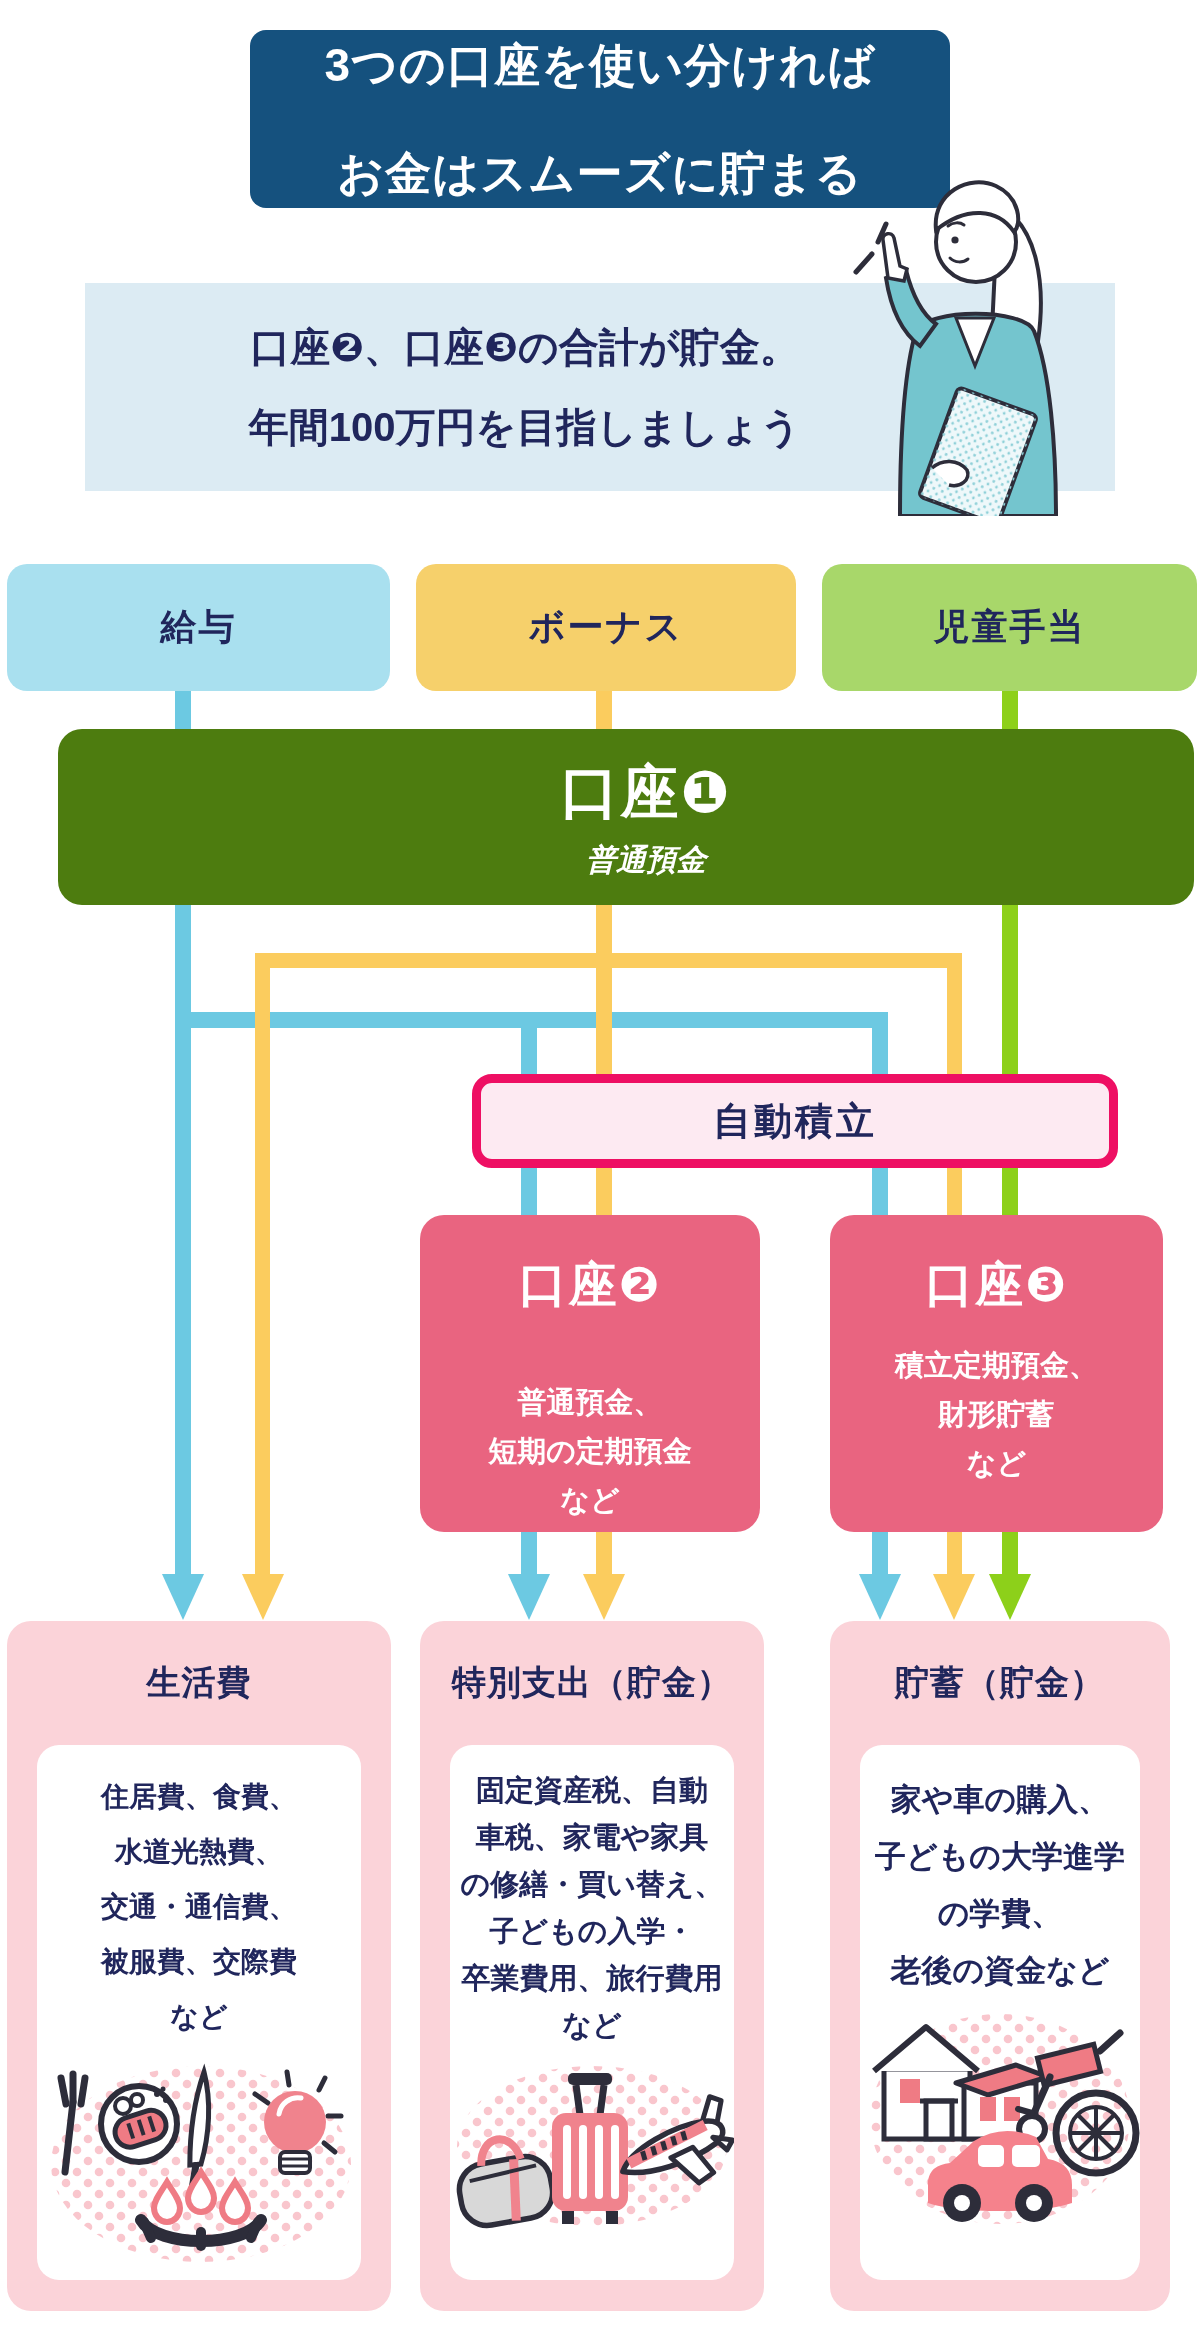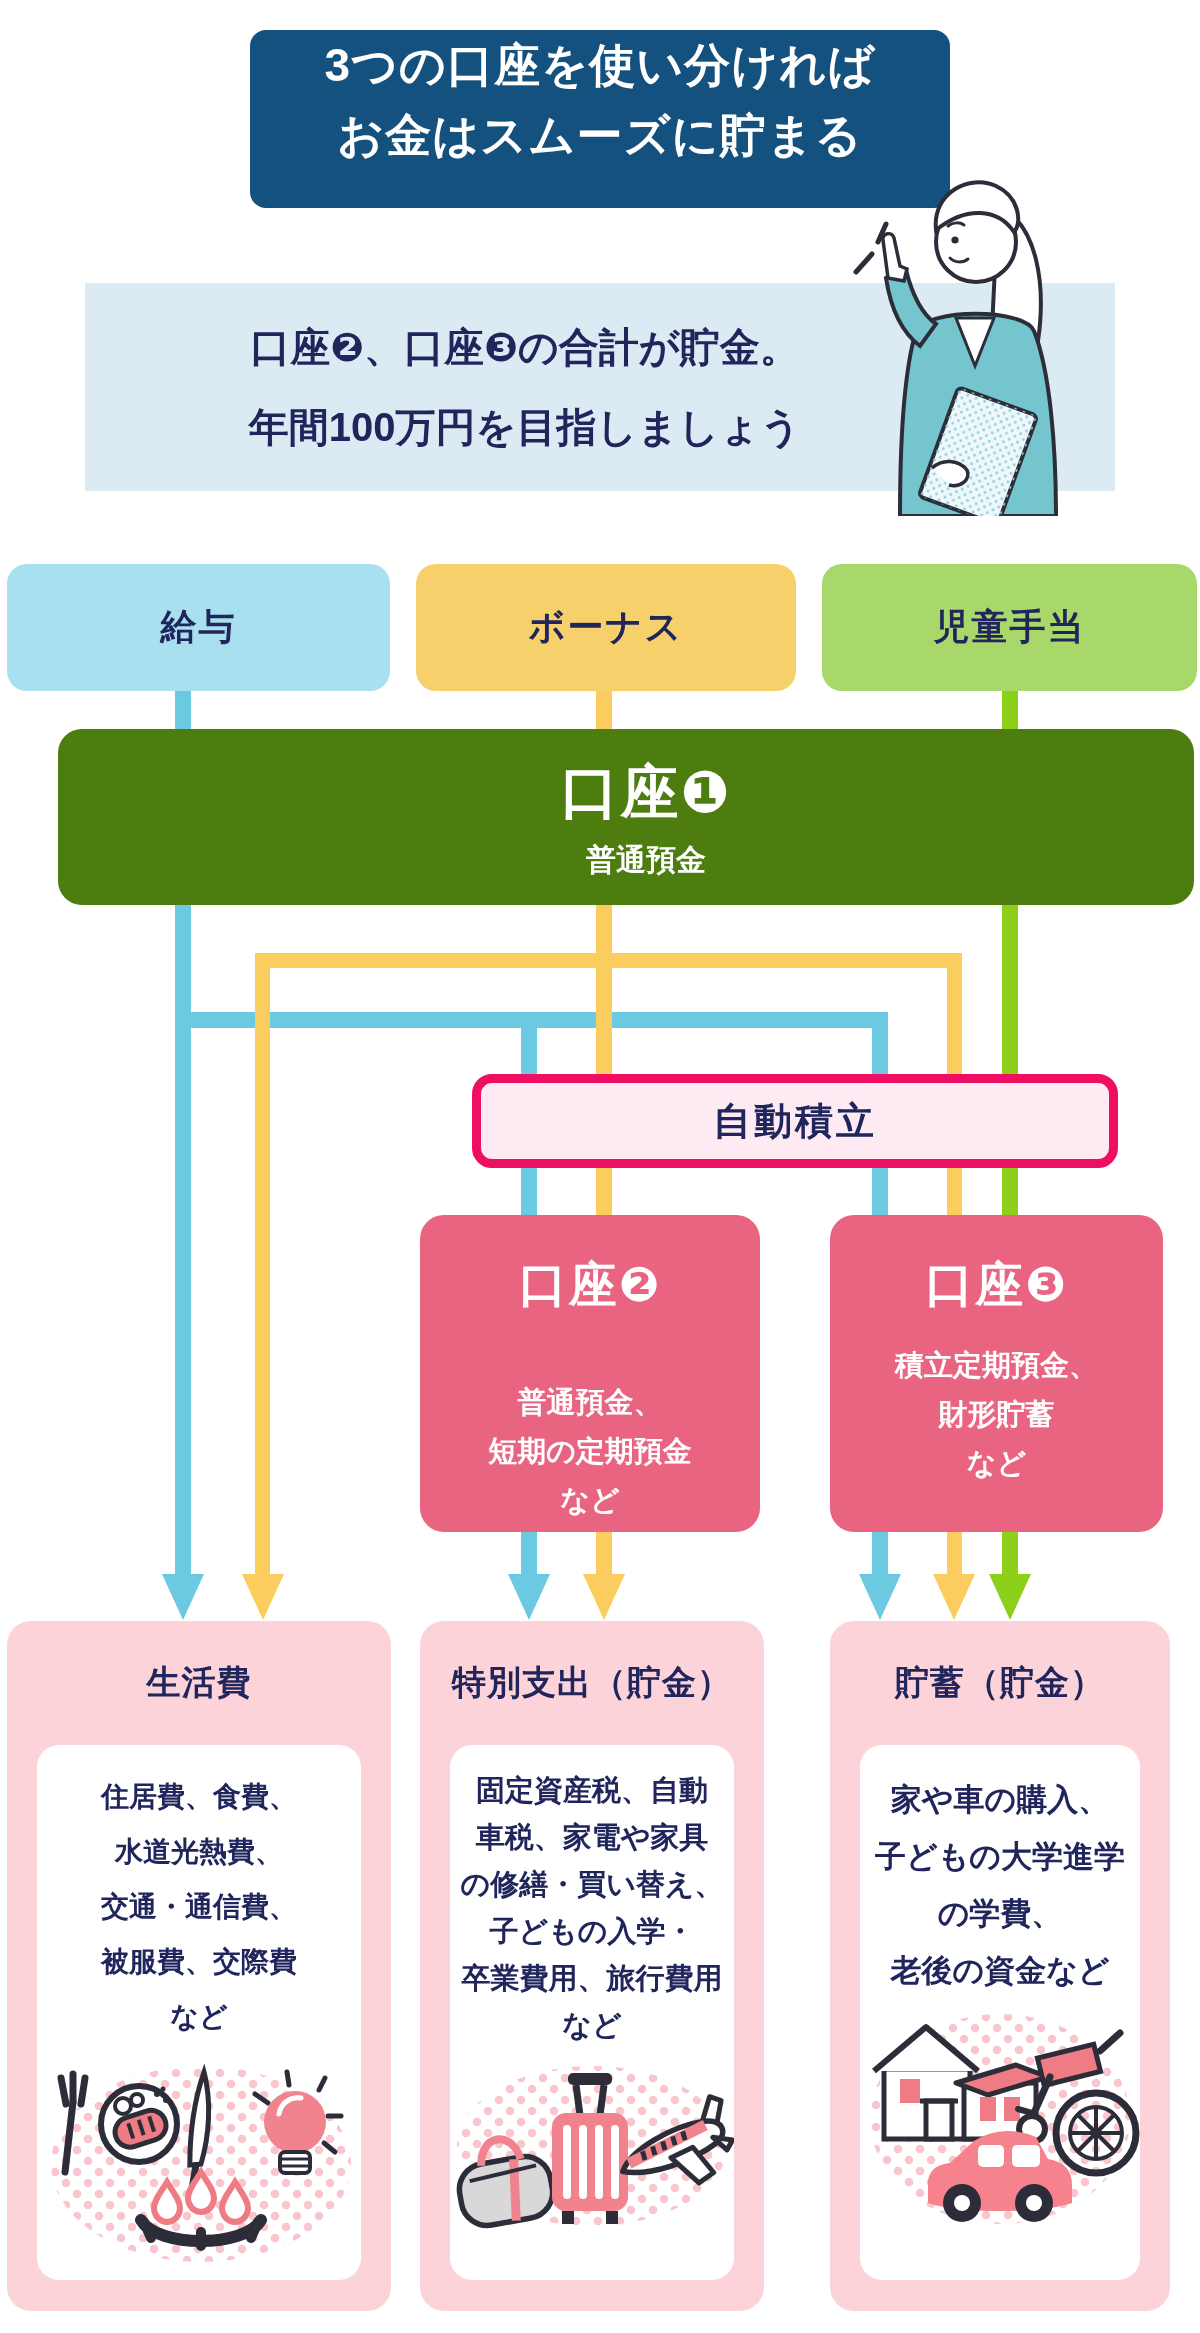--- a/index.html
+++ b/index.html
@@ -3,21 +3,21 @@
 <meta charset="utf-8">
 <style>
   html,body{margin:0;padding:0;background:#fff;}
   .canvas{position:relative;width:1200px;height:2333px;margin:0 auto;background:#fff;
           font-family:"Liberation Sans","DejaVu Sans",sans-serif;overflow:hidden;}
   .abs{position:absolute;}
   .pre{white-space:pre-line;}
 
   
   .title-box{left:250px;top:30px;width:700px;height:178px;background:#15517e;border-radius:16px;
-             display:flex;flex-direction:column;justify-content:flex-start;align-items:center;z-index:3;}
+             display:flex;flex-direction:column;justify-content:space-between;align-items:center;z-index:3;}
   .title-box div{color:#fff;font-size:46px;font-weight:700;line-height:70px;letter-spacing:1px;}
 
   
   .note-box{left:85px;top:283px;width:1030px;height:208px;background:#dcebf3;z-index:1;}
   .note-text{left:85px;top:283px;width:880px;height:208px;display:flex;flex-direction:column;
              justify-content:center;align-items:center;z-index:2;}
   .note-text div{color:#20265c;font-size:40px;font-weight:700;line-height:80px;}
   .woman{left:828px;top:166px;width:236px;height:350px;z-index:3;}
 
   
@@ -35,21 +35,21 @@
   .arr{position:absolute;width:0;height:0;border-left:21px solid transparent;border-right:21px solid transparent;
        border-top:46px solid #000;}
   .a-blue{border-top-color:#6cc9e2;z-index:1;}
   .a-yellow{border-top-color:#fbcc5e;z-index:2;}
   .a-green{border-top-color:#8dd01a;z-index:2;}
 
   
   .acct1{left:58px;top:729px;width:1096px;height:176px;background:#4d7c0f;border-radius:24px;
          display:flex;flex-direction:column;justify-content:center;align-items:center;z-index:3;padding-left:40px;}
   .acct1 .nm{color:#fff;font-size:58px;font-weight:700;letter-spacing:2px;}
-  .acct1 .tp{color:#fff;font-size:30px;font-weight:700;margin-top:8px;}
+  .acct1 .tp{color:#fff;font-size:30px;font-weight:700;margin-top:8px;font-style:italic;}
 
   
   .auto{left:472px;top:1074px;width:646px;height:94px;background:#fdeaf2;border:9px solid #ee0f63;
         border-radius:20px;box-sizing:border-box;display:flex;align-items:center;justify-content:center;z-index:4;}
   .auto span{color:#20265c;font-size:38px;font-weight:700;letter-spacing:3px;}
 
   
   .acct{top:1215px;height:317px;background:#e96480;border-radius:24px;display:flex;flex-direction:column;
         align-items:center;z-index:3;}
   .acct .nm{color:#fff;font-size:48px;font-weight:700;margin-top:38px;letter-spacing:2px;}

